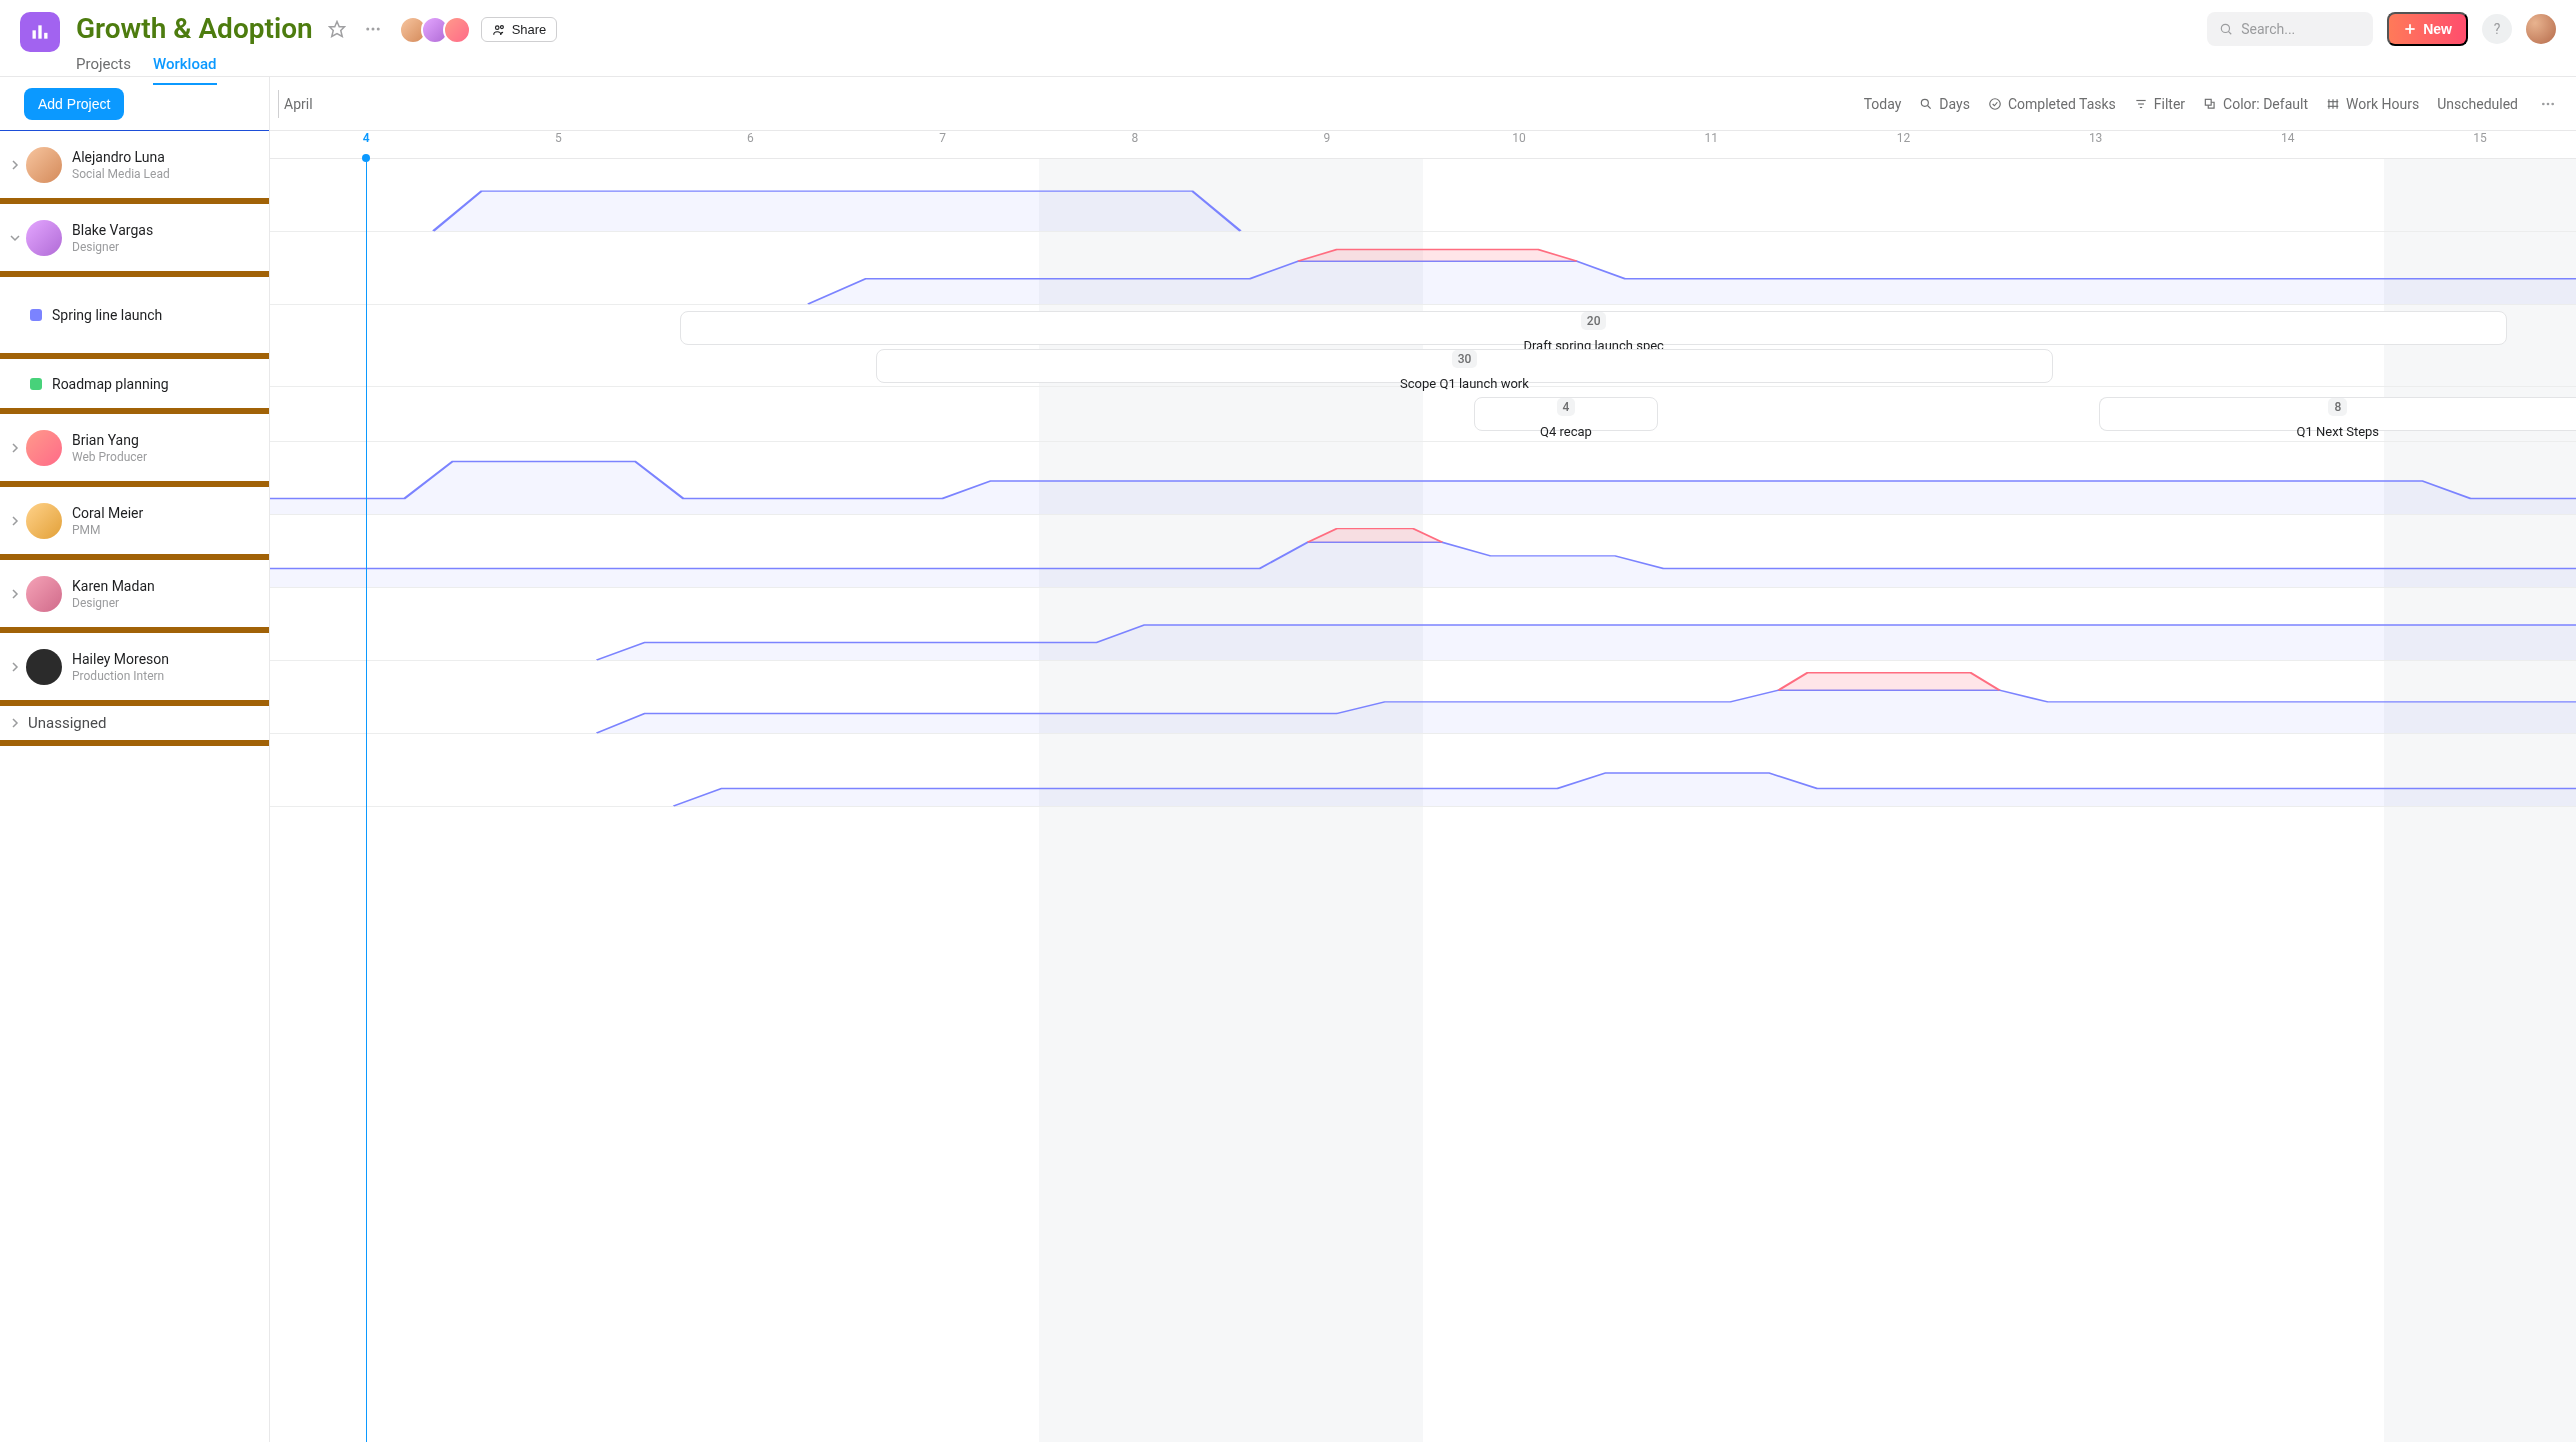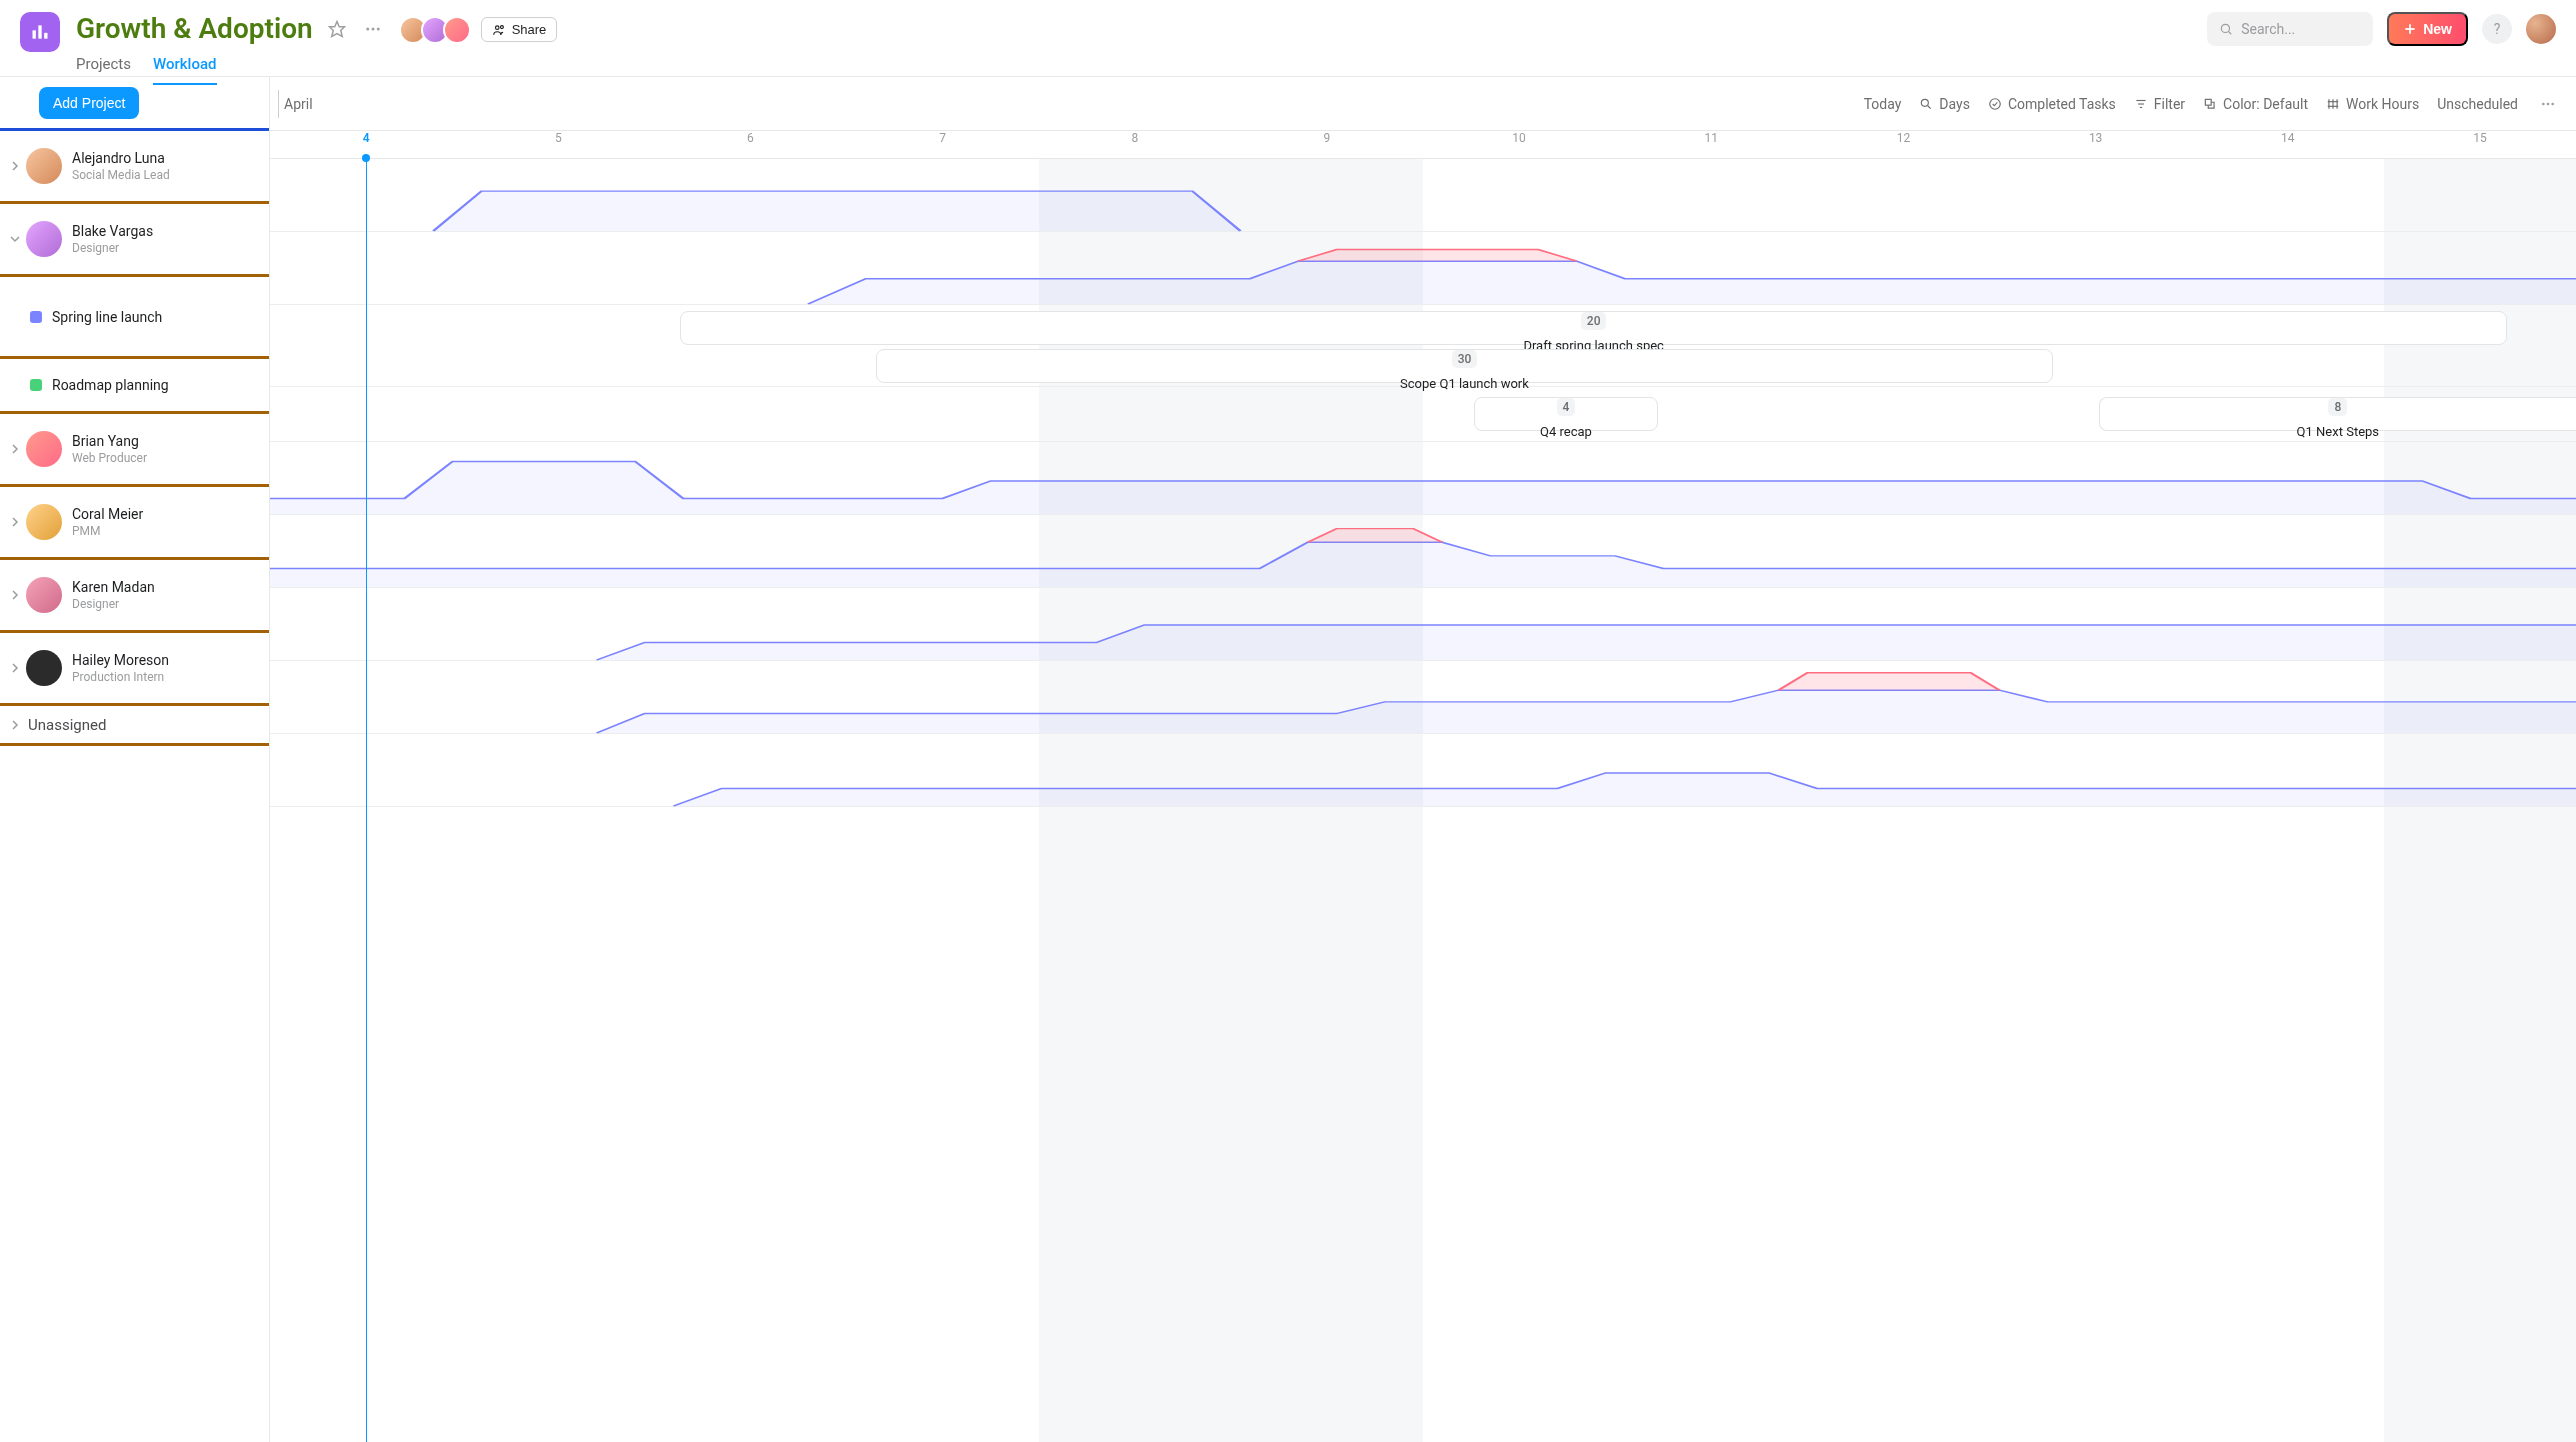--- a/index.html
+++ b/index.html
@@ -24,21 +24,21 @@
   .share-btn { display:flex; align-items:center; gap:6px; border:1px solid #cfcfd1; border-radius:6px; padding:4px 10px; color:#1e1f21; font-size:13px; cursor:pointer; background:#fff; }
   .header-right { margin-left:auto; display:flex; align-items:center; gap:14px; }
   .search-box { width:166px; height:34px; border-radius:8px; background:#f2f2f3; display:flex; align-items:center; padding:0 12px; color:#9b9c9e; font-size:14px; gap:8px; }
   .new-btn { display:flex; align-items:center; gap:6px; height:34px; padding:0 14px; border-radius:8px; color:#fff; background: linear-gradient(90deg,#ff7a59,#ff4d6d); font-weight:600; font-size:14px; cursor:pointer; }
   .help-btn { width:30px; height:30px; border-radius:50%; background:#eef0f1; color:#9b9c9e; display:flex; align-items:center; justify-content:center; cursor:pointer; }
   .me-avatar { width:30px; height:30px; border-radius:50%; background: radial-gradient(circle at 30% 30%, #e8b38f, #b56a4a); }
 
   
   .workspace { display:flex; height: calc(100% - 77px); }
   .sidebar { width: 270px; flex:none; border-right:1px solid #e8e8e9; display:flex; flex-direction:column; }
-  .sidebar-top { padding: 14px 16px 14px 39px; border-bottom: 3px solid #1d4ed8; height:54px; display:flex; align-items:center;}
+  .sidebar-top { padding: 14px 16px 14px 24px; border-bottom: 1px solid #1d4ed8; height:54px; display:flex; align-items:center;}
   .add-project-btn { background:#0b99ff; color:#fff; border:none; border-radius:8px; padding:8px 14px; font-size:14px; font-weight:500; cursor:pointer; }
 
   .main { flex:1; display:flex; flex-direction:column; overflow:hidden; position:relative; }
   .toolbar-row { height:54px; border-bottom:1px solid #e8e8e9; display:flex; align-items:center; padding: 0 16px 0 6px; gap:18px; color:#6d6e6f; font-size:14px; position:relative; }
   .month-label { color:#6d6e6f; font-size:14px; margin-left:2px; position:relative; padding-left:6px; }
   .month-label::before { content:""; position:absolute; left:0; top:-6px; bottom:-6px; width:1px; background:#cfcfd1; }
   .toolbar-spacer { flex:1; }
   .tb-item { display:flex; align-items:center; gap:6px; cursor:pointer; color:#6d6e6f; }
   .tb-more { width:24px; display:flex; justify-content:center; color:#9b9c9e; cursor:pointer; }
 
@@ -55,21 +55,21 @@
   .today-line { position:absolute; top:0; bottom:0; width:1px; background:#0b99ff; z-index:3; pointer-events:none; }
 
   
   .rows { position:relative; z-index:2; }
   .person-row { border-bottom:1px solid #eceded; position:relative; }
   .person-row.h74 { height:73px; }
   .person-row.h56 { height:55px; }
 
   
   .side-rows { flex:1; overflow:hidden; }
-  .side-row { border-bottom:3px solid #a16207; display:flex; align-items:center; padding-left:8px; }
+  .side-row { border-bottom:6px solid #a16207; display:flex; align-items:center; padding-left:8px; }
   .side-row.h74 { height:73px; }
   .side-row.h56 { height:55px; }
   .caret { width:14px; color:#9b9c9e; cursor:pointer; display:flex; justify-content:center; }
   .caret svg { width:10px; height:10px; }
   .side-avatar { width:36px; height:36px; border-radius:50%; margin: 0 10px 0 4px; flex:none; }
   .name-block { display:flex; flex-direction:column; }
   .p-name { font-size:14px; color:#1e1f21; }
   .p-role { font-size:12px; color:#9b9c9e; margin-top:2px; }
   .sub-row { display:flex; align-items:center; padding-left: 22px; height:100%; }
   .sub-chip { width:12px; height:12px; border-radius:3px; margin-right:10px; flex:none; }

